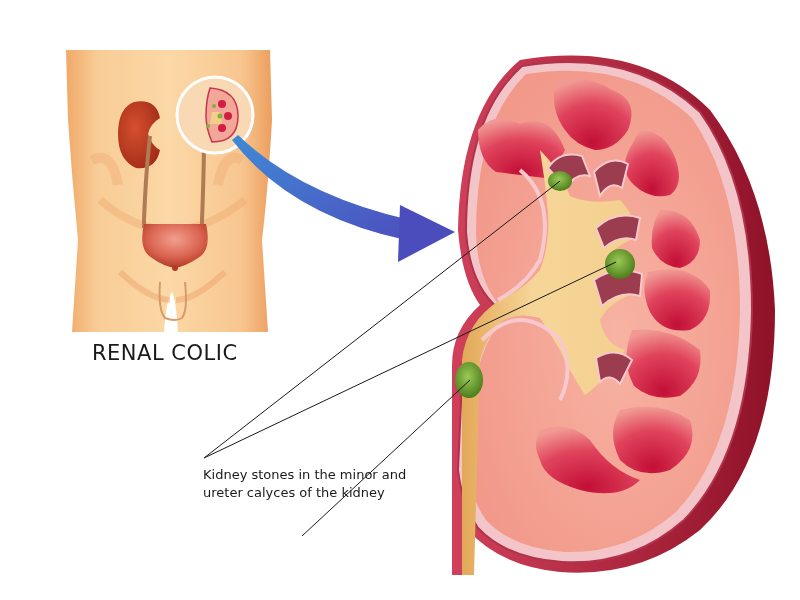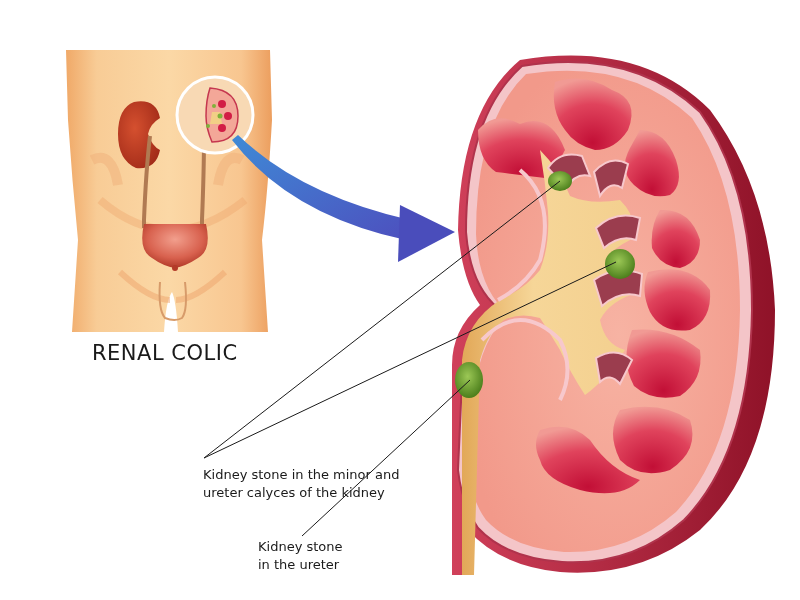--- a/index.html
+++ b/index.html
@@ -139,21 +139,17 @@
     <g stroke="#1a1a1a" stroke-width="1" fill="none">
       <line x1="204" y1="458" x2="560" y2="181"></line>
       <line x1="204" y1="458" x2="616" y2="262"></line>
       <line x1="302" y1="536" x2="470" y2="380"></line>
     </g>
   </svg>
 
   <div class="title">RENAL COLIC</div>
 
   <div class="label" id="label-calyces">
-    <div>Kidney stone in the minor and</div>
+    <div>Kidney stones in the minor and</div>
     <div>ureter calyces of the kidney</div>
   </div>
 
-  <div class="label" id="label-ureter">
-    <div>Kidney stone</div>
-    <div>in the ureter</div>
-  </div>
 </div>
 
 </body></html>

